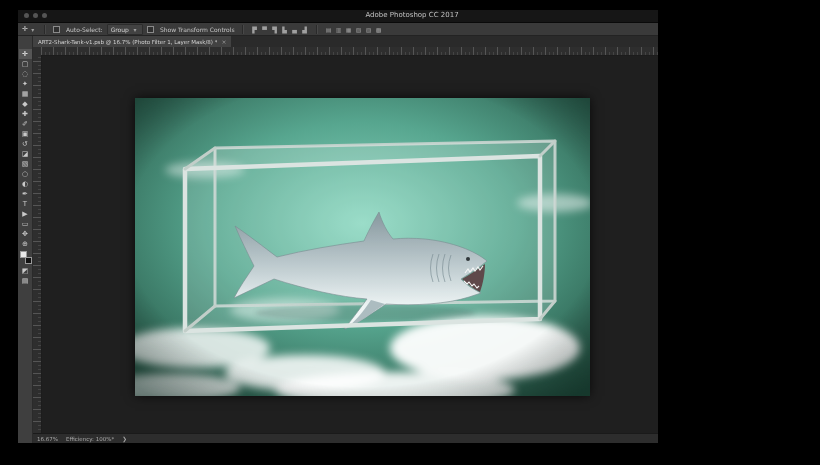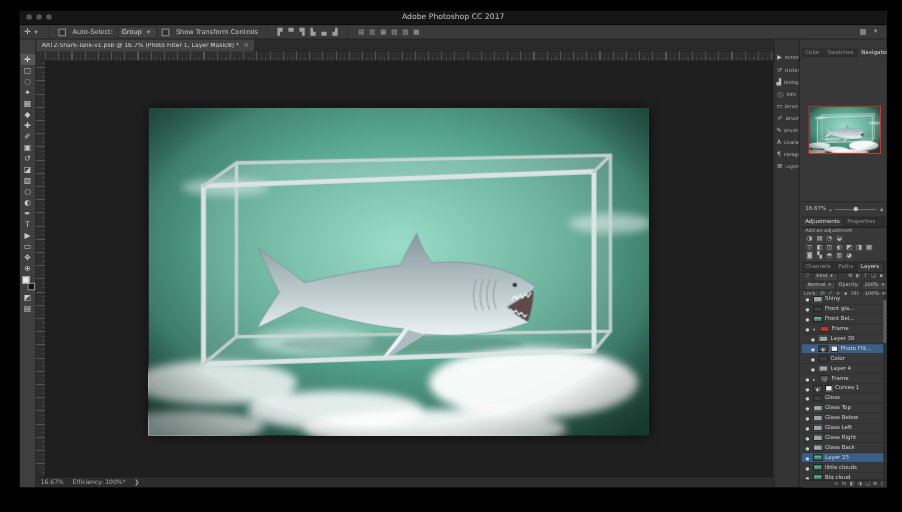--- a/index.html
+++ b/index.html
@@ -1,18 +1,18 @@
 <!DOCTYPE html>
 <html><head>
 <meta charset="utf-8">
 <style>
   html,body{margin:0;padding:0;background:#000;}
   body{width:820px;height:465px;overflow:hidden;font-family:"DejaVu Sans","Liberation Sans",sans-serif;-webkit-font-smoothing:antialiased;}
   #app{position:relative;width:820px;height:465px;background:#000;}
-  .window{position:absolute;left:18px;top:10px;width:788px;height:433px;background:#383838;overflow:hidden;}
+  .window{position:absolute;left:18px;top:10px;width:640px;height:433px;background:#383838;overflow:hidden;}
 
   
   .menubar{position:absolute;left:0;top:0;width:788px;height:12px;background:#161616;border-bottom:1px solid #0a0a0a;}
   .traffic{position:absolute;left:6px;top:3px;display:flex;gap:4px;}
   .traffic span{width:5px;height:5px;border-radius:50%;background:#555;display:block;}
   .app-title{position:absolute;left:0;right:0;top:1px;text-align:center;font-size:7px;color:#c2c2c2;}
 
   
   .optionsbar{position:absolute;left:0;top:13px;width:788px;height:13px;background:#3a3a3a;border-bottom:1px solid #232323;display:flex;align-items:center;gap:4px;padding-left:4px;box-sizing:border-box;font-size:6px;color:#c6c6c6;}
   .optionsbar .toolchip{display:flex;align-items:center;gap:1px;color:#d6d6d6;font-size:7px;}

